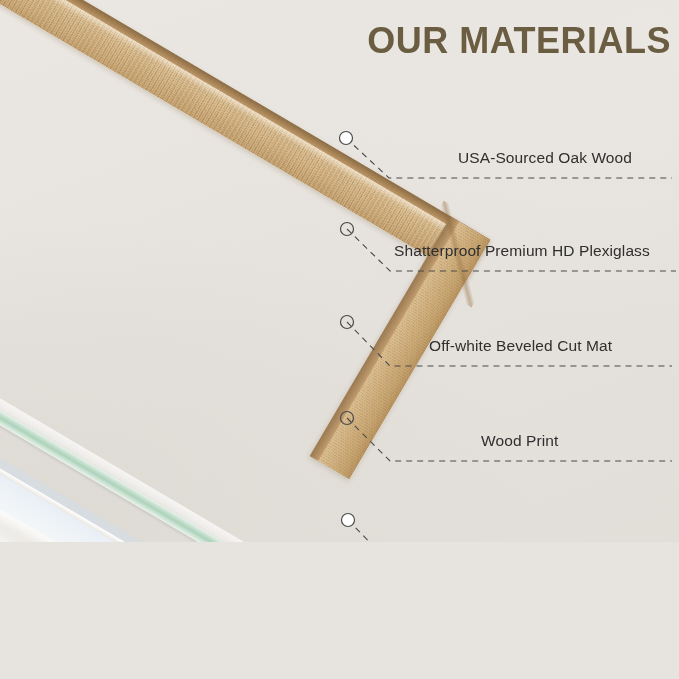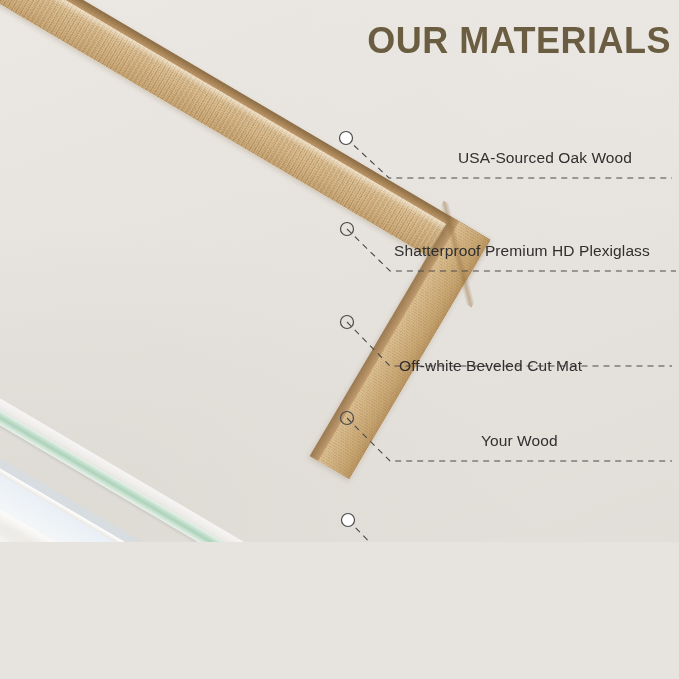--- a/index.html
+++ b/index.html
@@ -271,16 +271,16 @@
       <path d="M 347 322 L 390 366 L 672 366" fill="none" stroke="#4a4a4a" stroke-width="1.1" stroke-dasharray="6 5"></path>
       <circle cx="347" cy="322" r="6.5" fill="none" stroke="#4a4a4a" stroke-width="1.2"></circle>
       <path d="M 347 418 L 390 461 L 672 461" fill="none" stroke="#4a4a4a" stroke-width="1.1" stroke-dasharray="6 5"></path>
       <circle cx="347" cy="418" r="6.5" fill="none" stroke="#4a4a4a" stroke-width="1.2"></circle>
       <path d="M 348 520 L 390 563 L 672 563" fill="none" stroke="#4a4a4a" stroke-width="1.1" stroke-dasharray="6 5"></path>
       <circle cx="348" cy="520" r="6.5" fill="#ffffff" stroke="#4a4a4a" stroke-width="1.2"></circle>
     </svg>
 
   <div class="callout-label" style="left: 458px; top: 149px;">USA-Sourced Oak Wood</div>
   <div class="callout-label" style="left: 394px; top: 242px;">Shatterproof Premium HD Plexiglass</div>
-  <div class="callout-label" style="left: 399px; top: 337px; margin-top: 20px;">Off-white Beveled Cut Mat</div>
-  <div class="callout-label" style="left: 481px; top: 432px;">Your Wood</div>
+  <div class="callout-label" style="left: 429px; top: 337px;">Off-white Beveled Cut Mat</div>
+  <div class="callout-label" style="left: 481px; top: 432px;">Wood Print</div>
 
 </div>
 
 </body></html>

